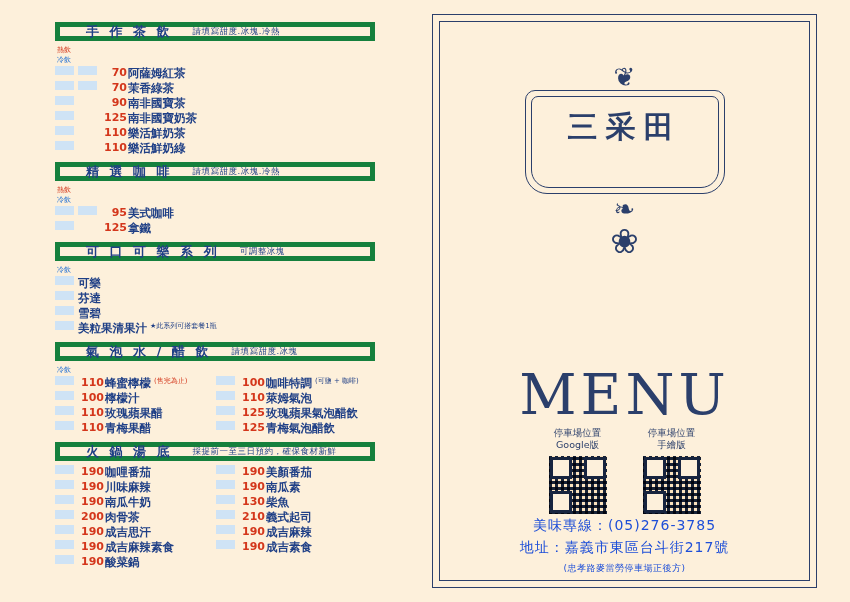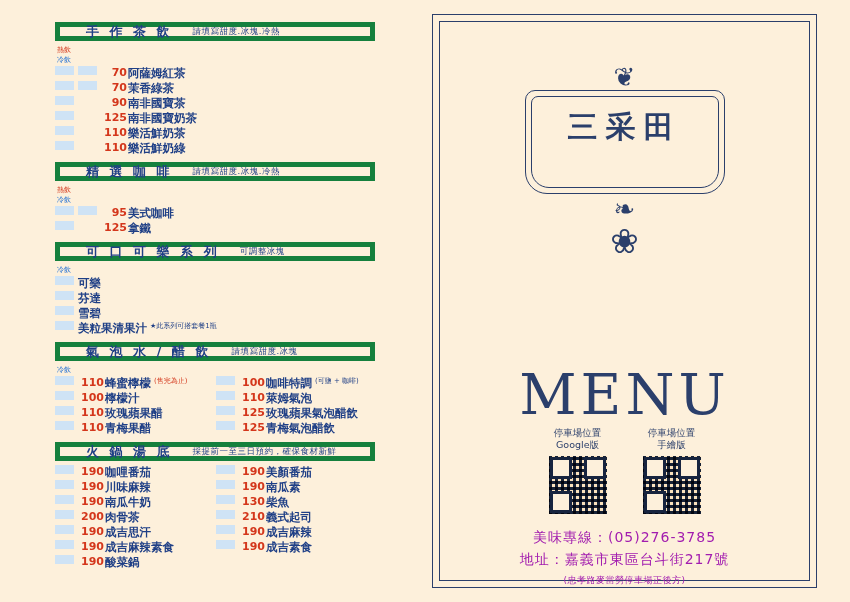--- a/index.html
+++ b/index.html
@@ -233,23 +233,22 @@
     left: 1px; bottom: 1px;
     width: 16px; height: 16px;
     border: 3px solid #17243f;
     background: #fdf0db;
   }
   .contact {
     position: absolute;
     left: 0; right: 0;
     top: 495px;
     text-align: center;
-    color: #a21caf;
-    font-family: "DejaVu Sans", sans-serif;
-    margin-top: 12px;
+    color: #1d4ed8;
+    font-family: "DejaVu Sans", sans-serif;
   }
   .contact .line1 { font-size: 14px; letter-spacing: 1px; }
   .contact .line2 { font-size: 14px; letter-spacing: 1px; margin-top: 4px;}
   .contact .line3 { font-size: 9px; margin-top: 5px; letter-spacing: 0.5px;}
 </style>
 </head>
 <body>
 
 <div class="page">
 

